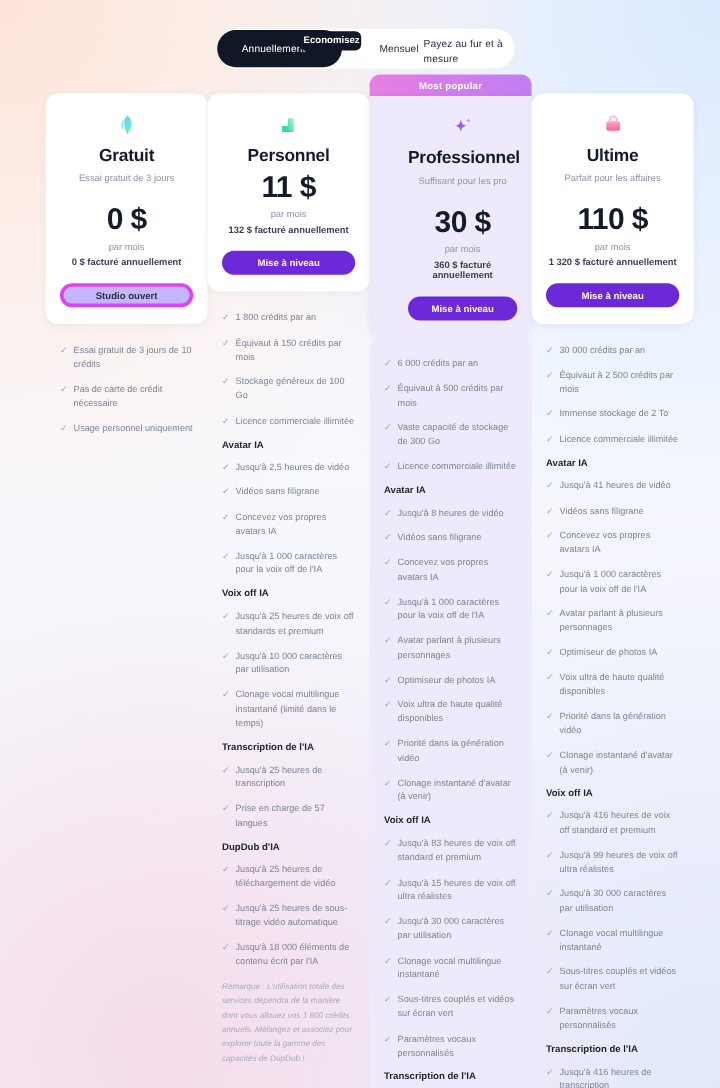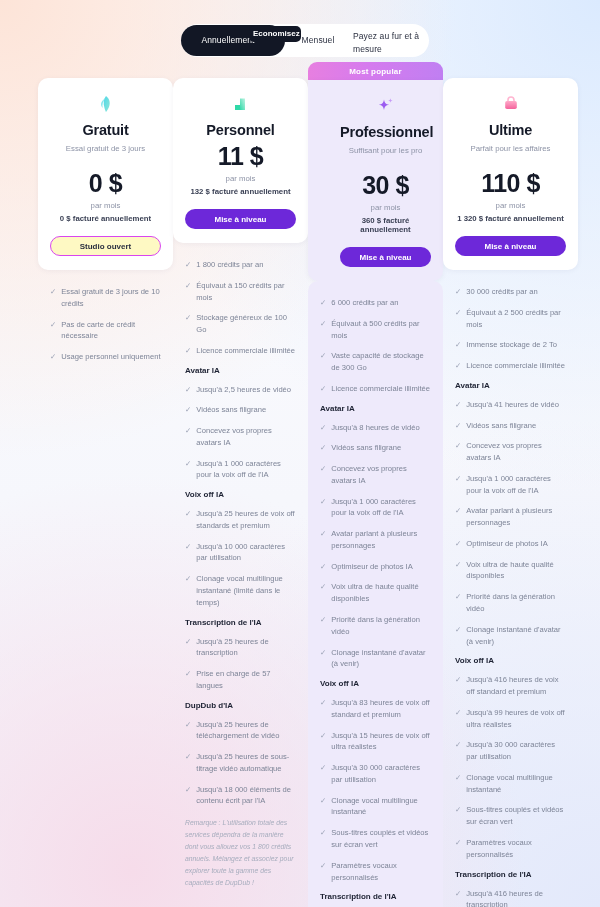--- a/index.html
+++ b/index.html
@@ -42,21 +42,21 @@
     padding-left: 4px;
   }
   .toggle-opt.active span { display: block; transform: translateX(-7px); white-space: nowrap; }
   .save-badge {
     position: absolute; left: 68px; top: 2px;
     background: #121725; color: #ffffff;
     font-size: 8px; font-weight: bold; line-height: 1.25;
     padding: 3px 4px; border-radius: 5px; width: 52px; text-align: center;
     overflow: hidden; white-space: nowrap;
   }
-  .toggle-opt.mensuel { position: absolute; left: 106px; top: 11px; width: 62px; }
+  .toggle-opt.mensuel { position: absolute; left: 106px; top: 11px; width: 62px; text-align: right; }
   .toggle-opt.paygo {
     position: absolute; left: 172px; top: 6px; width: 72px;
     text-align: left; line-height: 1.5;
   }
 
   
   .cards { position: absolute; left: 0; top: 62px; width: 600px; display: flex; }
   .col { width: 135px; margin-right: 0; }
   .col:nth-child(1) { margin-left: 38px; }
   .col:nth-child(2) { margin-left: 0px; }
@@ -84,21 +84,21 @@
   .plan-tagline { font-size: 7.8px; color: #8d93a6; margin-top: 5px; line-height: 1.45; min-height: 22px; }
   .plan-price { font-size: 25px; font-weight: bold; color: #151a28; margin-top: 4px; letter-spacing: -.5px; }
   .plan-period { font-size: 7.8px; color: #8d93a6; margin-top: 3px; }
   .plan-annual { font-size: 7.8px; color: #3b4155; margin-top: 4px; font-weight: bold; }
   .cta {
     margin-top: 13px; height: 20px; border-radius: 11px;
     display: flex; align-items: center; justify-content: center;
     font-size: 8px; font-weight: bold; cursor: pointer;
   }
   .cta.dark { background: #6d28d9; color: #ffffff; }
-  .cta.outline { background: #fef9c3; color: #2b3040; border: 1px solid #d946ef; }
+  .cta.outline { background: #c4b5fd; color: #2b3040; border: 3px solid #d946ef; }
 
   
   .features { padding: 16px 12px 10px; }
   .features.highlight-bg { background: #eeeafb; border-radius: 10px; }
   .feat {
     display: flex; align-items: flex-start; gap: 5px;
     font-size: 7.6px; line-height: 1.55; color: #7d8497;
     margin-bottom: 9px;
   }
   .check { flex: 0 0 auto; color: #9aa1b4; font-size: 7.5px; line-height: 1.55; }

